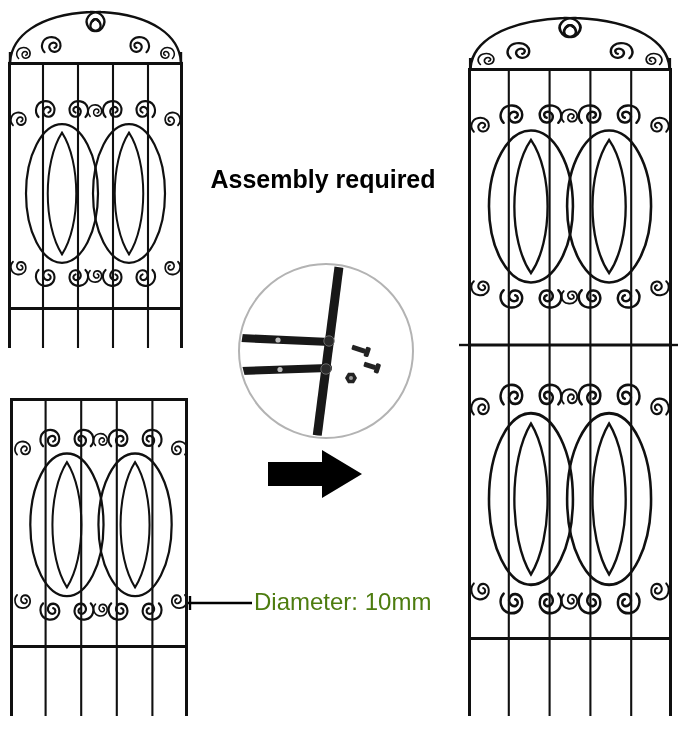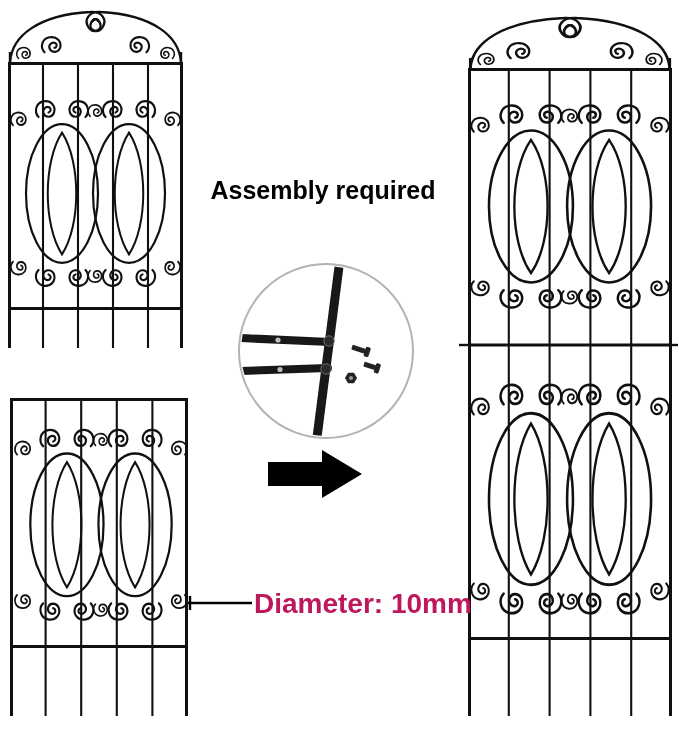--- a/index.html
+++ b/index.html
@@ -3,27 +3,27 @@
 <meta charset="utf-8">
 <title>Garden Trellis Assembly Diagram</title>
 <style>
   html,body{margin:0;padding:0;background:#ffffff;}
   .canvas{
     position:relative;width:679px;height:740px;background:#ffffff;
     font-family:"Liberation Sans",sans-serif;overflow:hidden;color:#000;
   }
   svg.scene{position:absolute;left:0;top:0;display:block;}
   .assembly-note{
-    position:absolute;left:190px;top:175px;width:266px;
+    position:absolute;left:190px;top:164px;width:266px;
     text-align:center;font-weight:700;font-size:25px;line-height:1.24;
     color:#000;letter-spacing:0px;
   }
   .diameter-label{
     position:absolute;left:254px;top:588px;
-    font-weight:700;font-size:28px;color:#be185d;white-space:nowrap;
+    font-weight:400;font-size:24px;color:#4d7c0f;white-space:nowrap;
   }
 </style>
 </head>
 <body>
 
 <div class="canvas">
 
   <svg class="scene" width="679" height="740" viewBox="0 0 679 740">
     <defs>
       <path id="spiral" fill="none" stroke-linecap="round" stroke-width="3.4" d="M-12 10 C-20 2 -16 -12 -4 -14 C8 -16 16 -7 13 3 C10 11 -1 12 -4 4 C-6 -2 0 -7 5 -5 C9 -3 8 2 4 3"></path>

